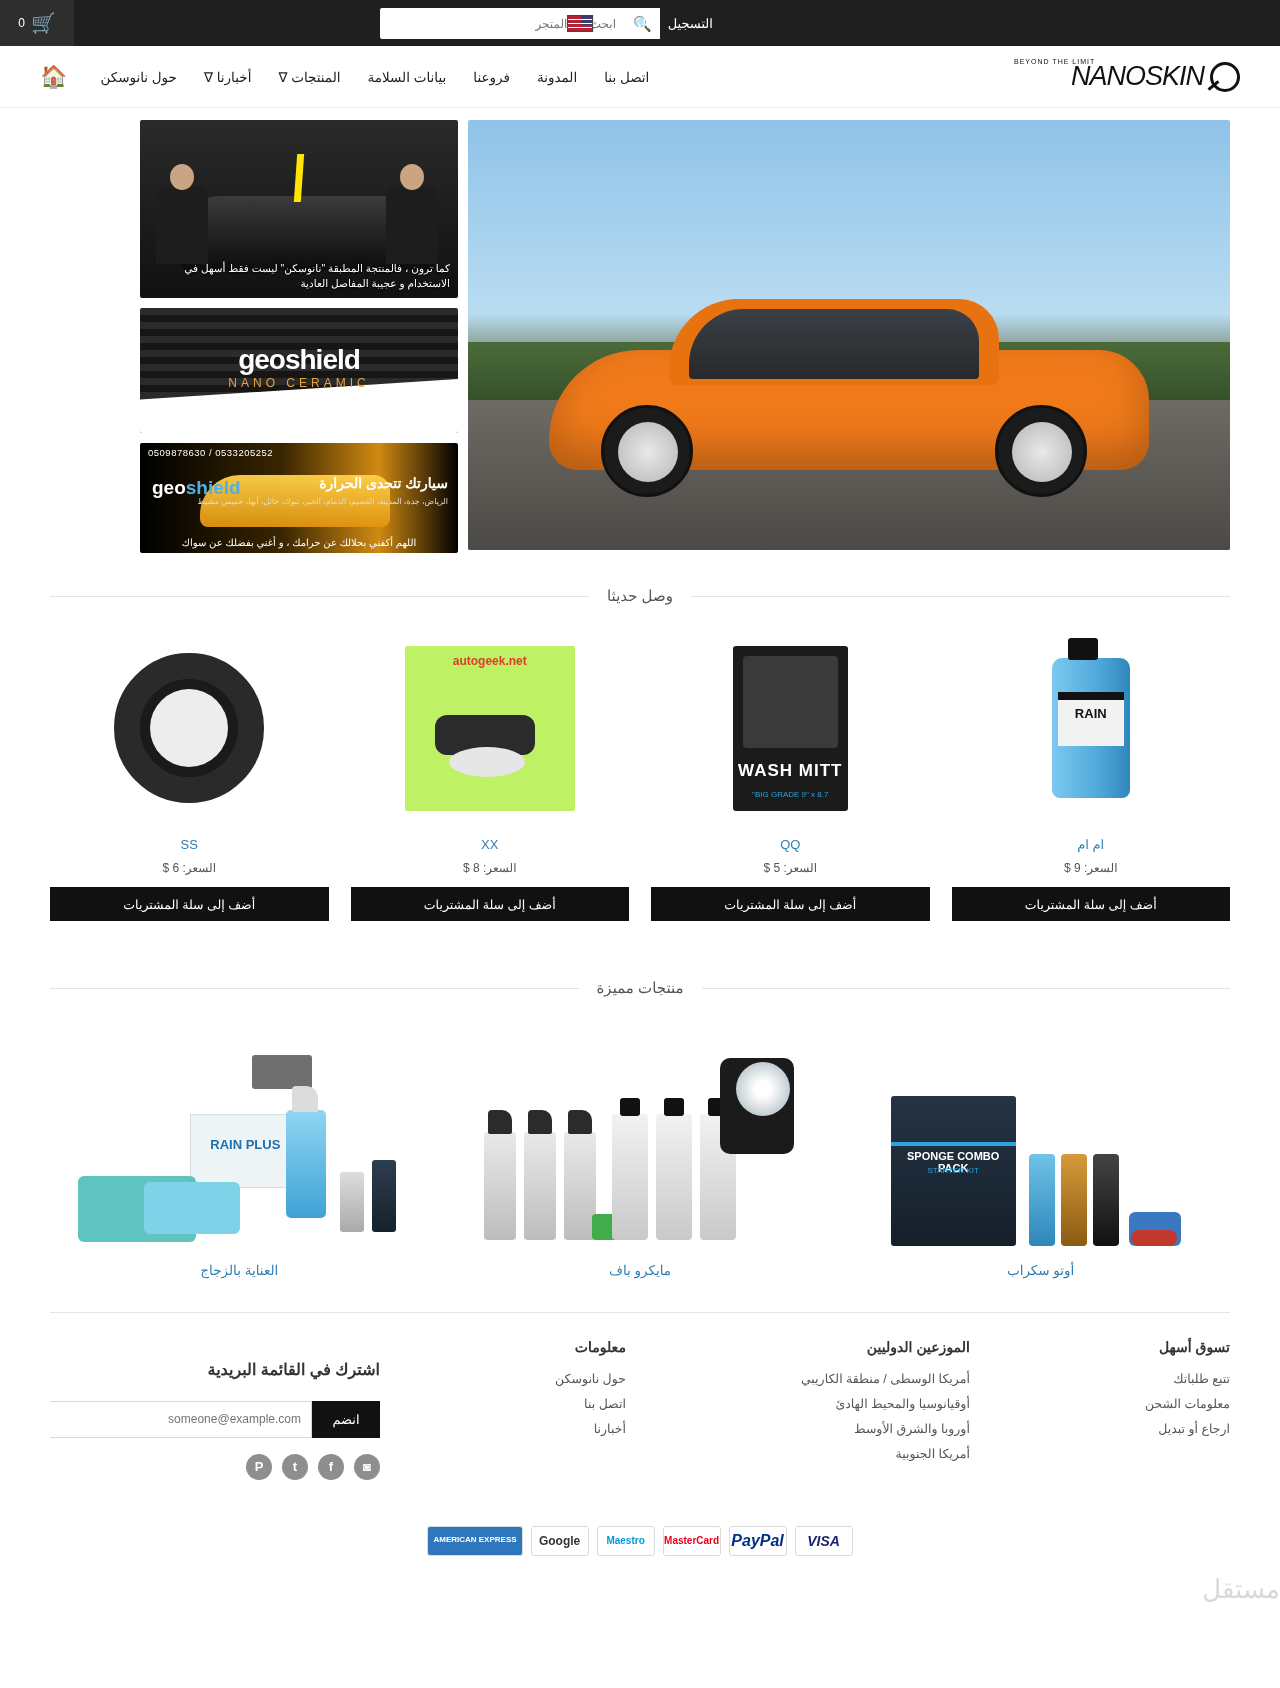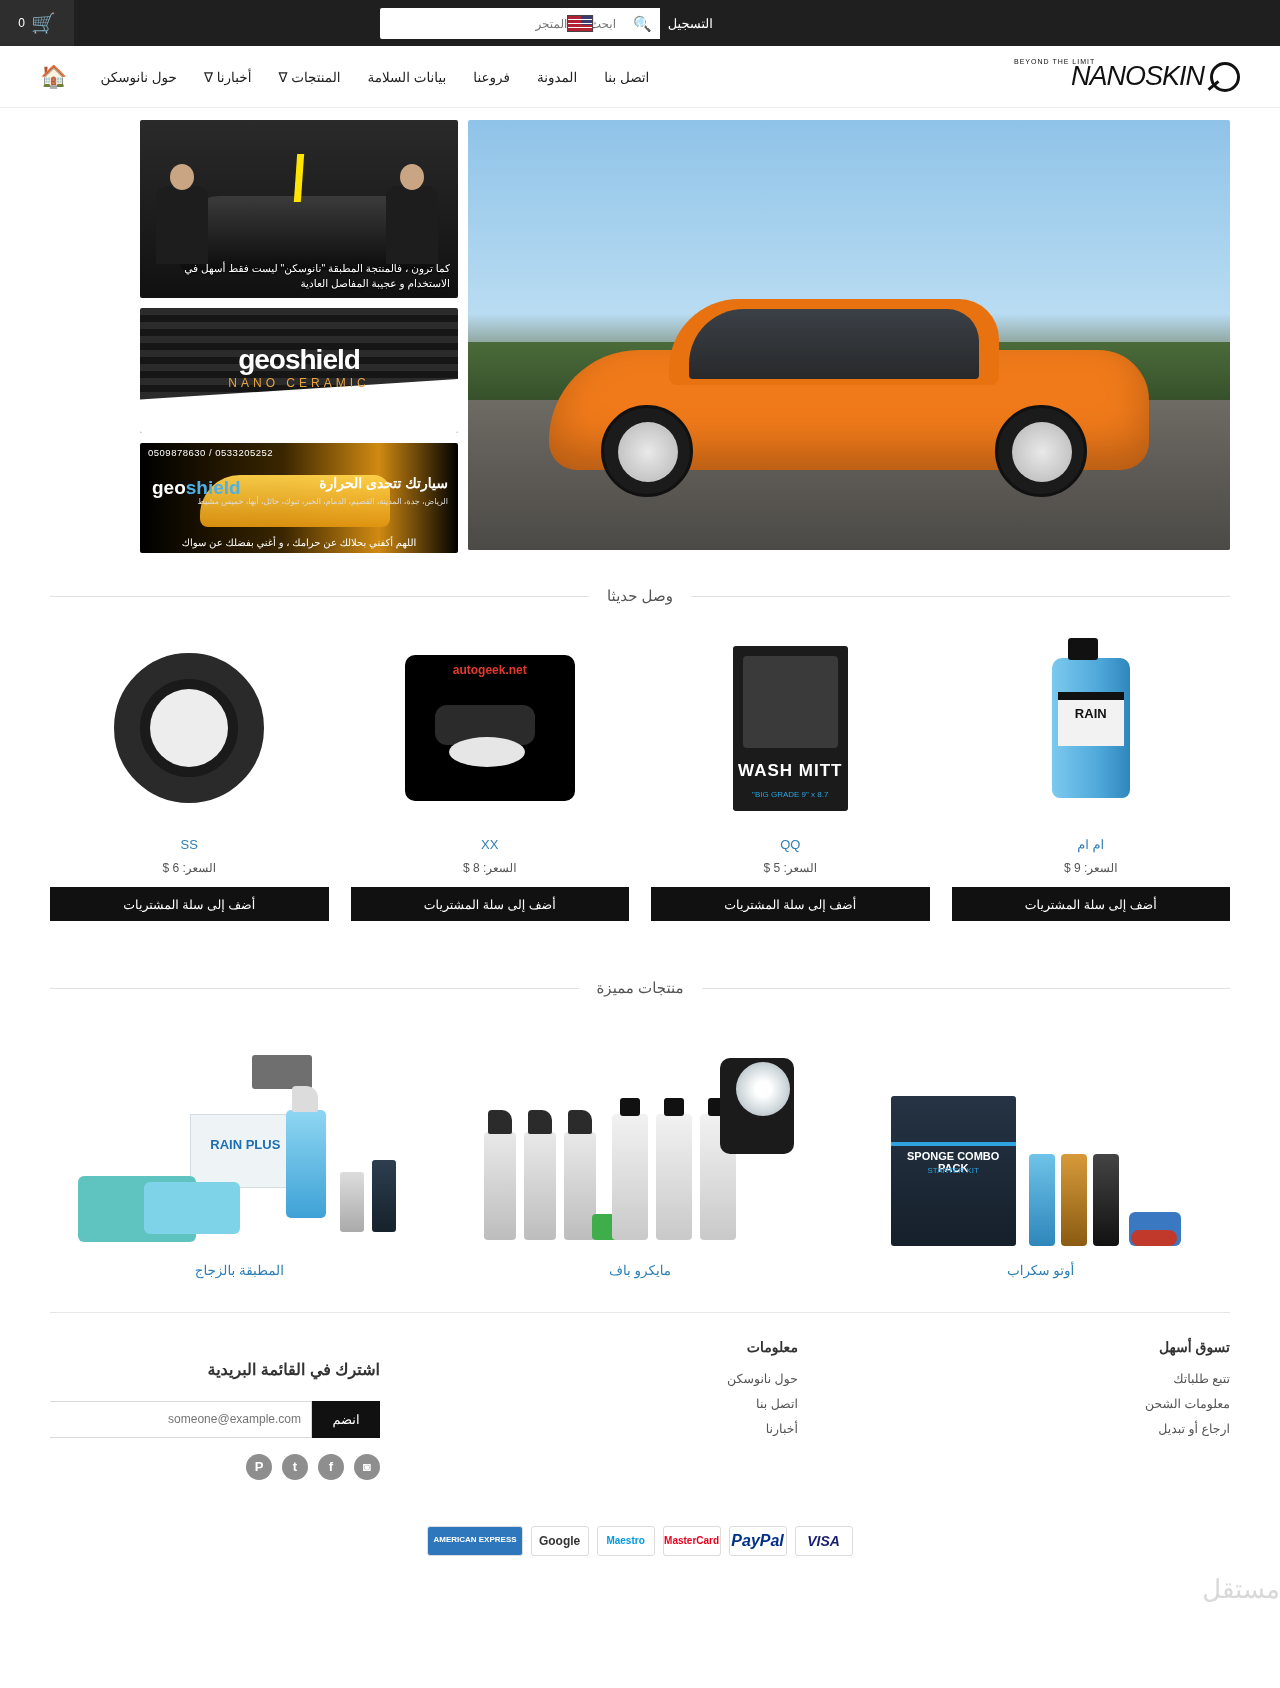--- a/index.html
+++ b/index.html
@@ -206,21 +206,21 @@
   }
   .mitt-pack {
     width:115px; height:165px; background:#1b1b1b; border-radius:3px; position:relative;
     box-shadow:0 0 0 6px #fff;
   }
   .mitt-pack .mitt { position:absolute; top:10px; left:10px; right:10px; height:92px; background:#3a3a3a; border-radius:4px;}
   .mitt-pack .t { position:absolute; bottom:30px; left:0; right:0; text-align:center; color:#fff;
     font-size:17px; font-weight:bold; letter-spacing:1px; }
   .mitt-pack .b { position:absolute; bottom:12px; left:0; right:0; text-align:center; color:#29a3dd; font-size:8px;}
   .polisher-bg {
-    width:170px; height:146px; background:#000000; position:relative; border-radius:10px;
+    width:170px; height:165px; background:#bef264; position:relative; border-radius:2px;
   }
   .polisher-bg .pad {
     position:absolute; bottom:34px; left:44px; width:76px; height:30px; border-radius:50%;
     background:#e6e6e6;
   }
   .polisher-bg .body {
     position:absolute; bottom:56px; left:30px; width:100px; height:40px; background:#2b2b2b;
     border-radius:12px;
   }
   .polisher-bg .tag {
@@ -521,32 +521,39 @@
         <span class="bluebox">
             <span class="t">RAIN PLUS</span>
           </span>
         <span class="towel"></span>
           <span class="towel2"></span>
         <span class="spray"></span>
           <span class="sm1"></span>
           <span class="sm2"></span>
       </div>
     </div>
-    <div class="feat-title">المطبقة بالزجاج</div>
+    <div class="feat-title">العناية بالزجاج</div>
   </div>
 </div>
 
 <div class="footer-sep"></div>
 
 <div class="footer">
   <div class="fcol">
     <h4>تسوق أسهل</h4>
     <a href="#">تتبع طلباتك</a>
     <a href="#">معلومات الشحن</a>
     <a href="#">ارجاع أو تبديل</a>
+  </div>
+  <div class="fcol">
+    <h4>الموزعين الدوليين</h4>
+    <a href="#">أمريكا الوسطى / منطقة الكاريبي</a>
+    <a href="#">أوقيانوسيا والمحيط الهادئ</a>
+    <a href="#">أوروبا والشرق الأوسط</a>
+    <a href="#">أمريكا الجنوبية</a>
   </div>
   <div class="fcol">
     <h4>معلومات</h4>
     <a href="#">حول نانوسكن</a>
     <a href="#">اتصل بنا</a>
     <a href="#">أخبارنا</a>
   </div>
   <div class="subscribe">
     <h4>اشترك في القائمة البريدية</h4>
     <div class="sub-row">

